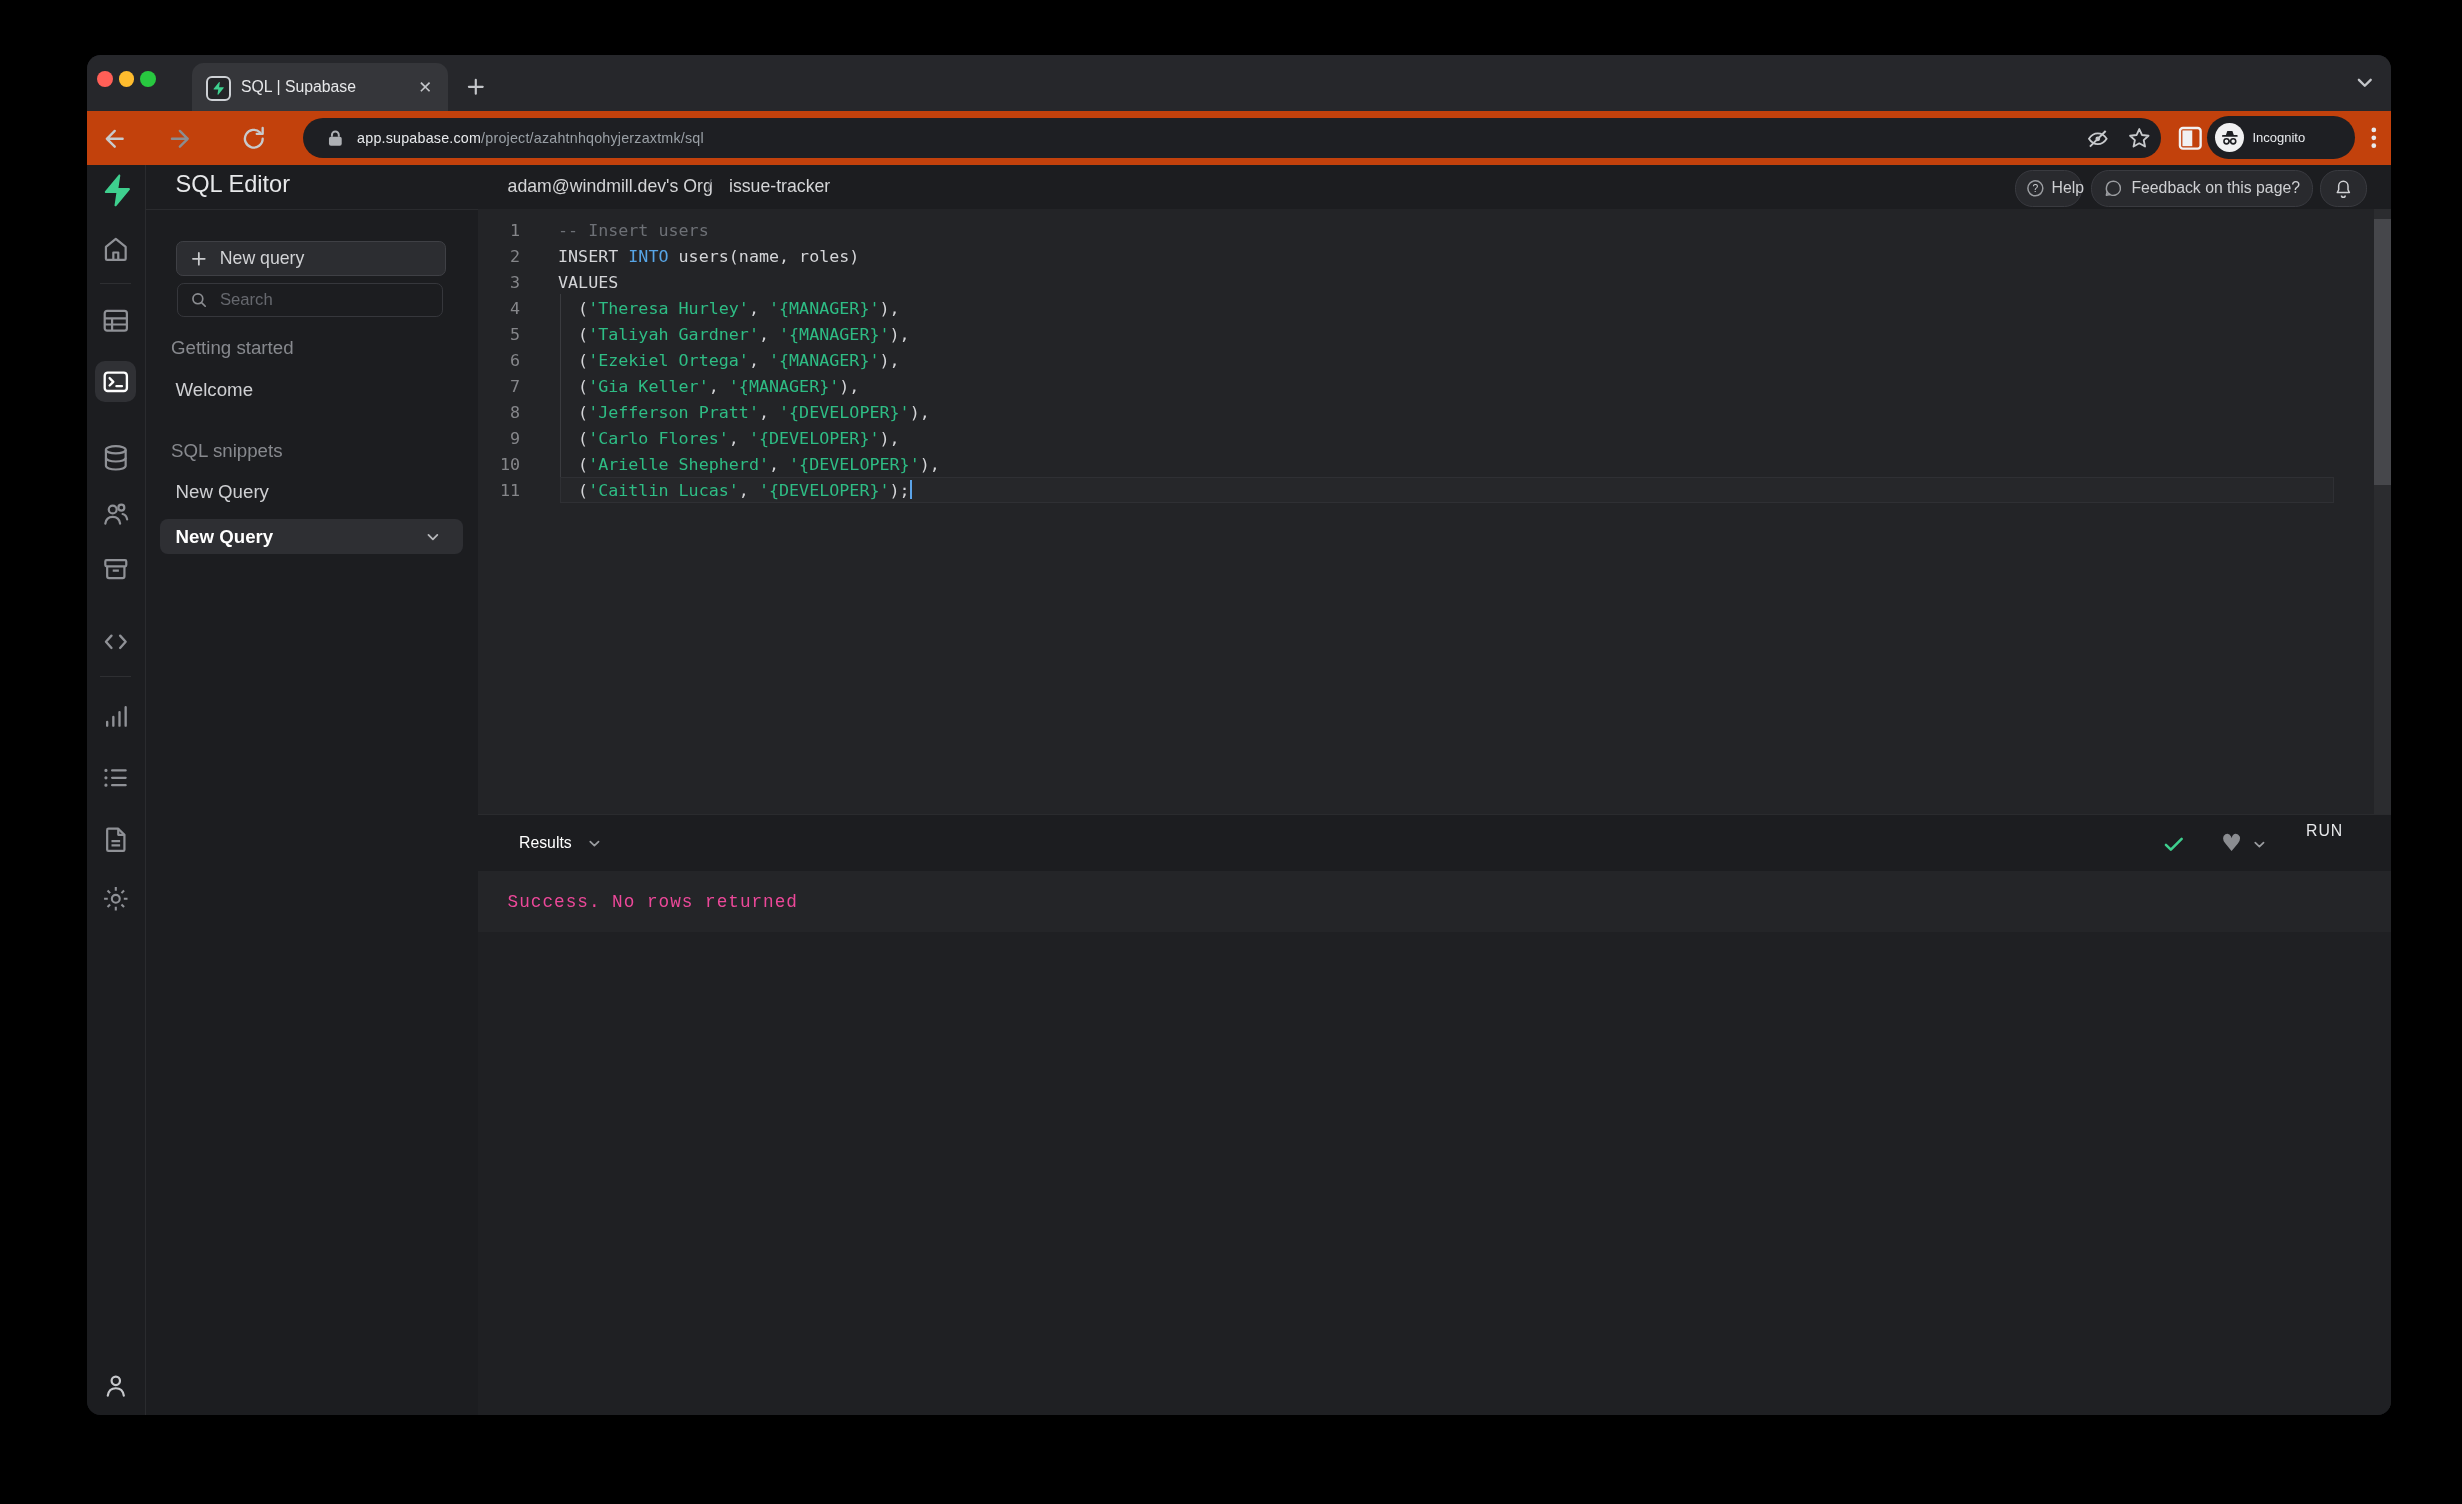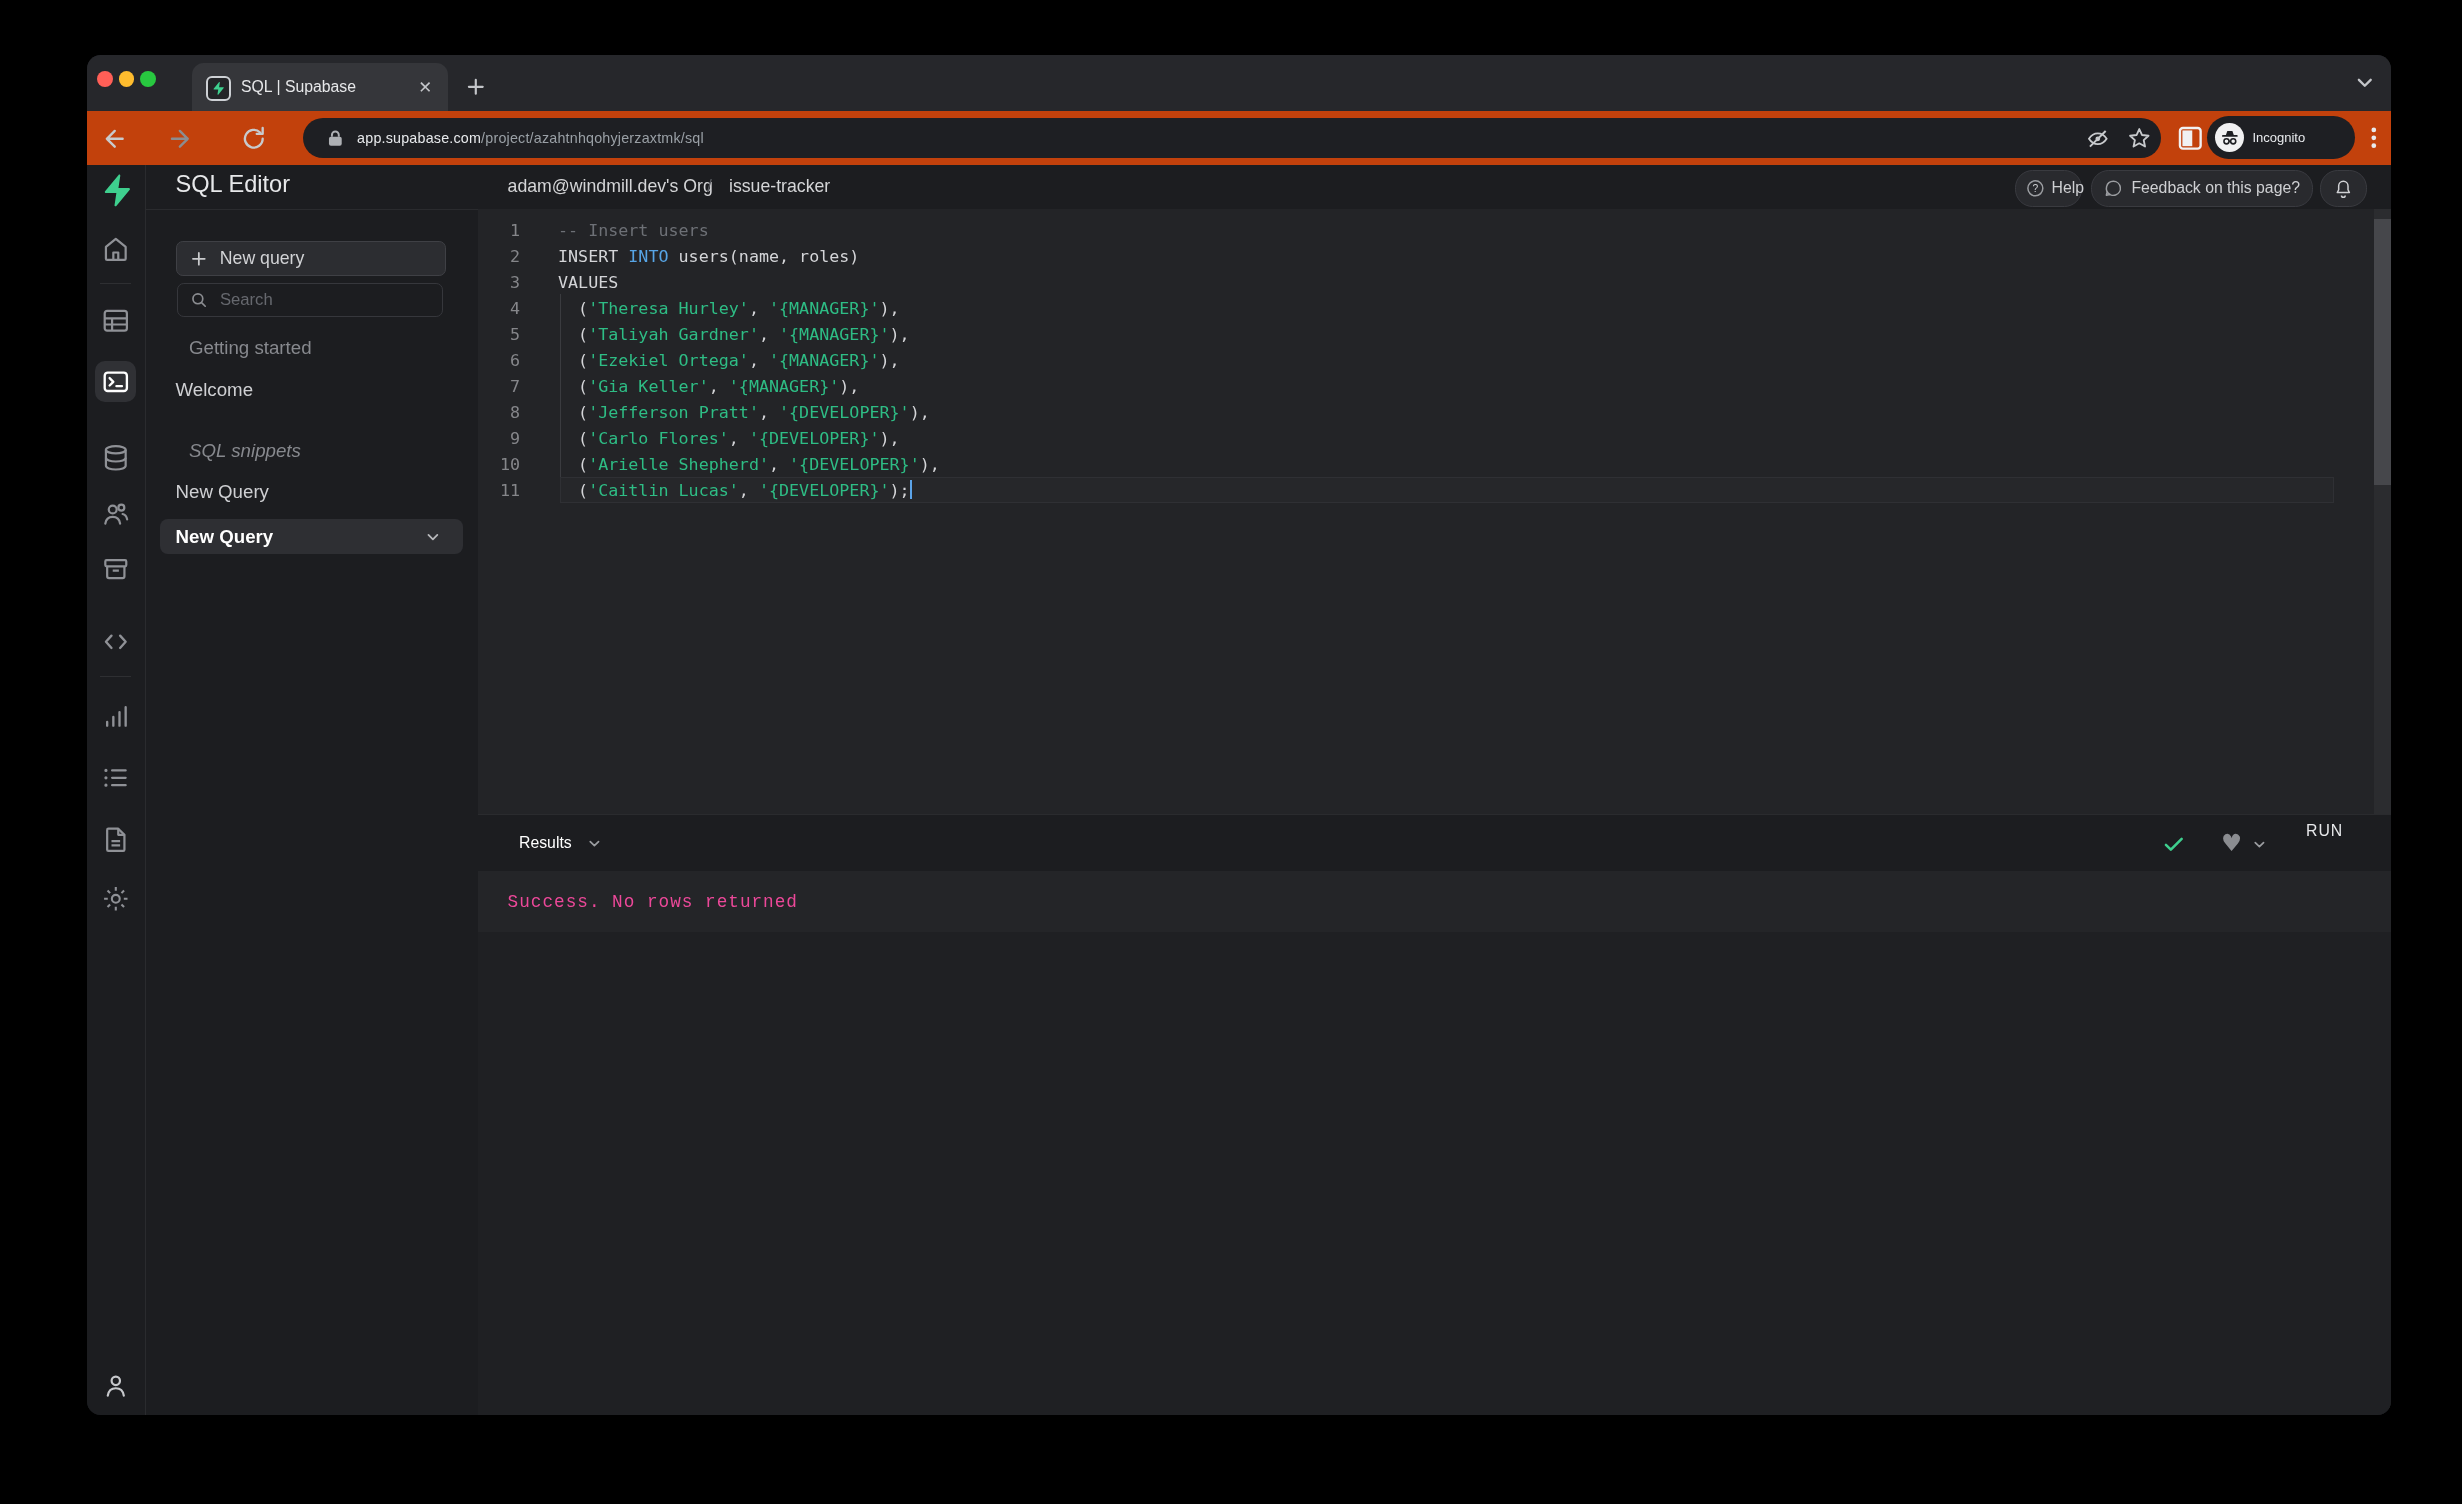--- a/index.html
+++ b/index.html
@@ -38,21 +38,21 @@
 
   .panel{left:58px;top:0;width:333px;height:1080px;border-right:1px solid #0ea5e9;}
   .panel-head{left:0;top:0;width:333px;height:44px;border-bottom:1px solid #2a2b2e;}
   .panel-title{left:30.5px;top:0;height:44px;line-height:39px;font-size:23.6px;color:#e7e8ea;}
   .btn-newquery{left:30.5px;top:76px;width:268px;height:33px;border-radius:6.9px;background:#2c2d31;border:1px solid #3f4045;
                 display:flex;align-items:center;color:#d2d3d6;font-size:17.7px;}
   .search-box{left:31.5px;top:118px;width:264px;height:31.5px;border-radius:6.9px;border:1px solid #36373c;display:flex;align-items:center;}
   .search-box input{background:transparent;border:none;outline:none;color:#c9cacd;font-size:16.7px;width:197px;
                     font-family:"Liberation Sans",sans-serif;}
   .search-box input::placeholder{color:#66686e;}
-  .sec-head{left:44px;width:276px;height:23.6px;font-size:18.7px;color:#87898e;}
+  .sec-head{left:26px;width:276px;height:23.6px;font-size:18.7px;color:#87898e;}
   .p-item{left:30.5px;width:276px;height:23.6px;font-size:18.7px;color:#cfd0d3;}
   .p-active{left:14.8px;top:354px;width:303px;height:35px;border-radius:7.9px;background:#2e2f33;display:flex;align-items:center;}
   .p-active .lbl{margin-left:15.8px;font-size:18.7px;font-weight:bold;color:#ffffff;}
 
   .main{left:391px;top:0;width:1913px;height:1250px;}
   .main-head{left:0;top:0;width:1913px;height:44px;border-bottom:1px solid #2a2b2e;background:#1c1d20;}
   .crumb{top:0;height:44px;line-height:42px;font-size:17.7px;color:#d4d5d7;}
   .crumb-sep{color:#54565b;}
   .hbtn{top:4.9px;height:35px;border-radius:17.7px;background:#292a2e;border:1px solid #3a3b40;display:flex;align-items:center;
         color:#cfd0d3;font-size:15.8px;}
@@ -298,21 +298,21 @@
                 <circle cx="8" cy="8" r="5" stroke="#8b8d91" stroke-width="1.7" fill="none"></circle>
                 <path d="M12 12l3.5 3.5" stroke="#8b8d91" stroke-width="1.7" stroke-linecap="round"></path>
               </svg>
           </span>
           <input style="margin-left: 9.9px;" placeholder="Search">
         </div>
 
         <div class="abs sec-head" style="top:172px;">Getting started</div>
         <div class="abs p-item" style="top:214px;">Welcome</div>
 
-        <div class="abs sec-head" style="top:275px;font-style:italic;">SQL snippets</div>
+        <div class="abs sec-head" style="top:275px;">SQL snippets</div>
         <div class="abs p-item" style="top:316px;">New Query</div>
 
         <div class="abs p-active">
           <span class="lbl">New Query</span>
           <span style="position:absolute;right:21.7px;top:9.9px;">
             <svg width="15.8" height="15.8" viewBox="0 0 16 16">
                 <path d="M3.5 6l4.5 4.5L12.5 6" stroke="#b8b9bc" stroke-width="1.8" fill="none" stroke-linecap="round" stroke-linejoin="round"></path>
               </svg>
           </span>
         </div>

